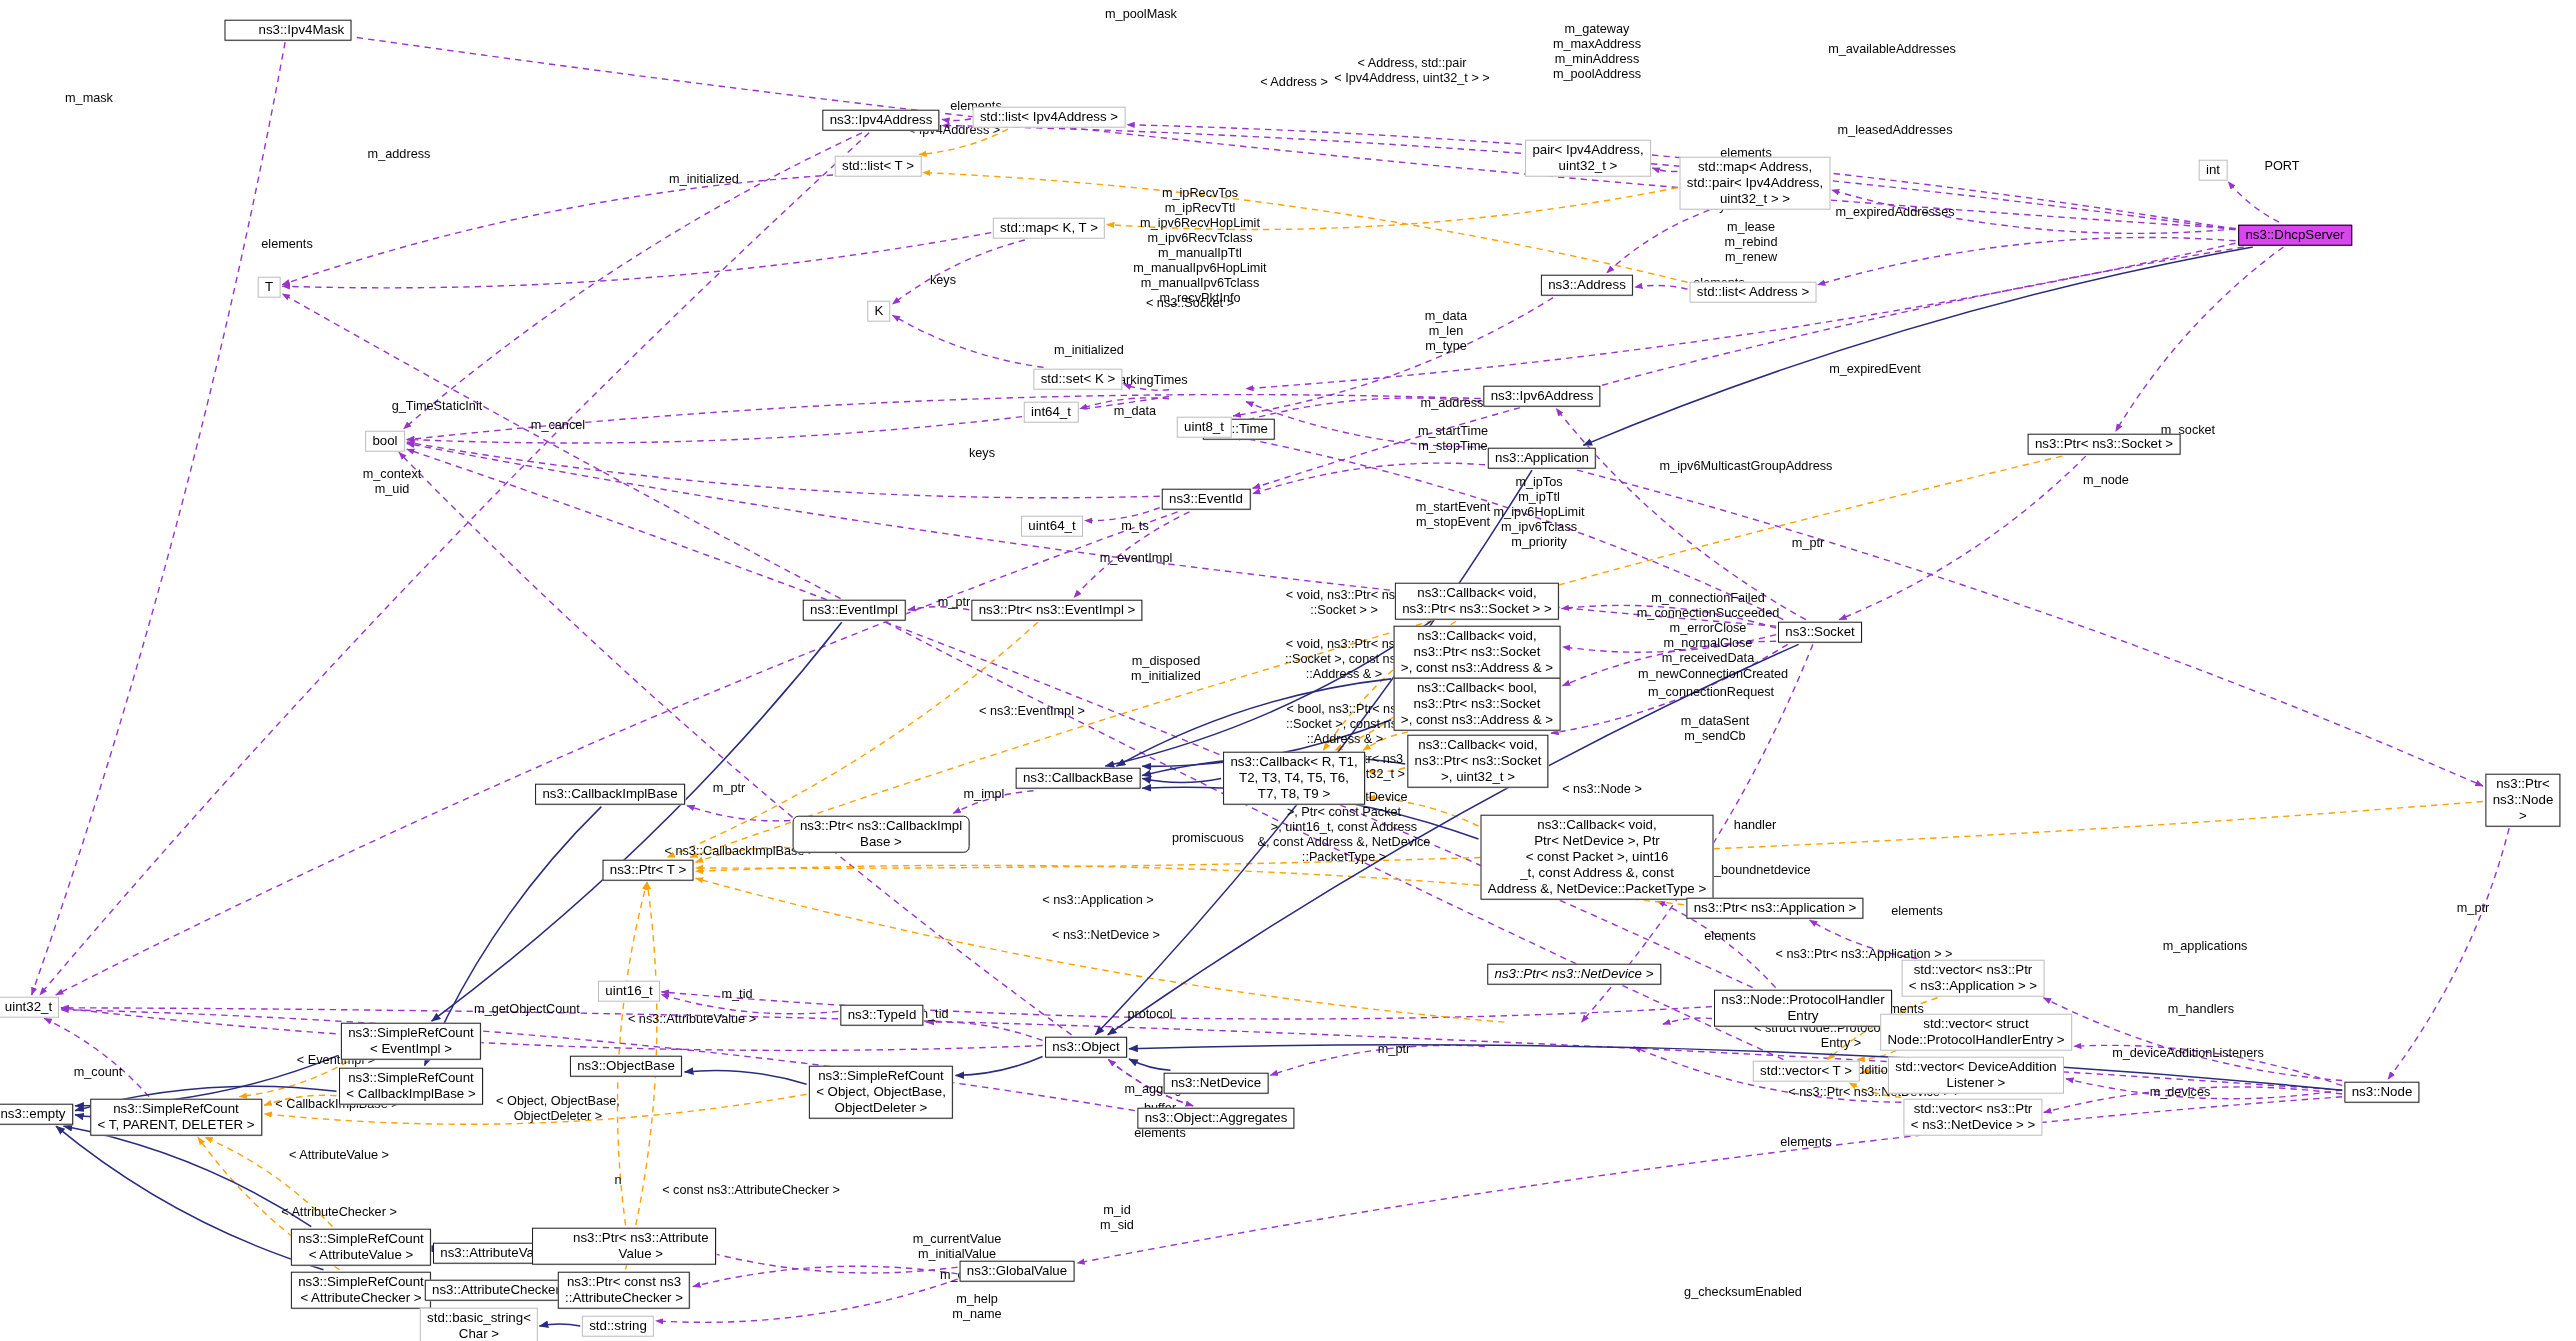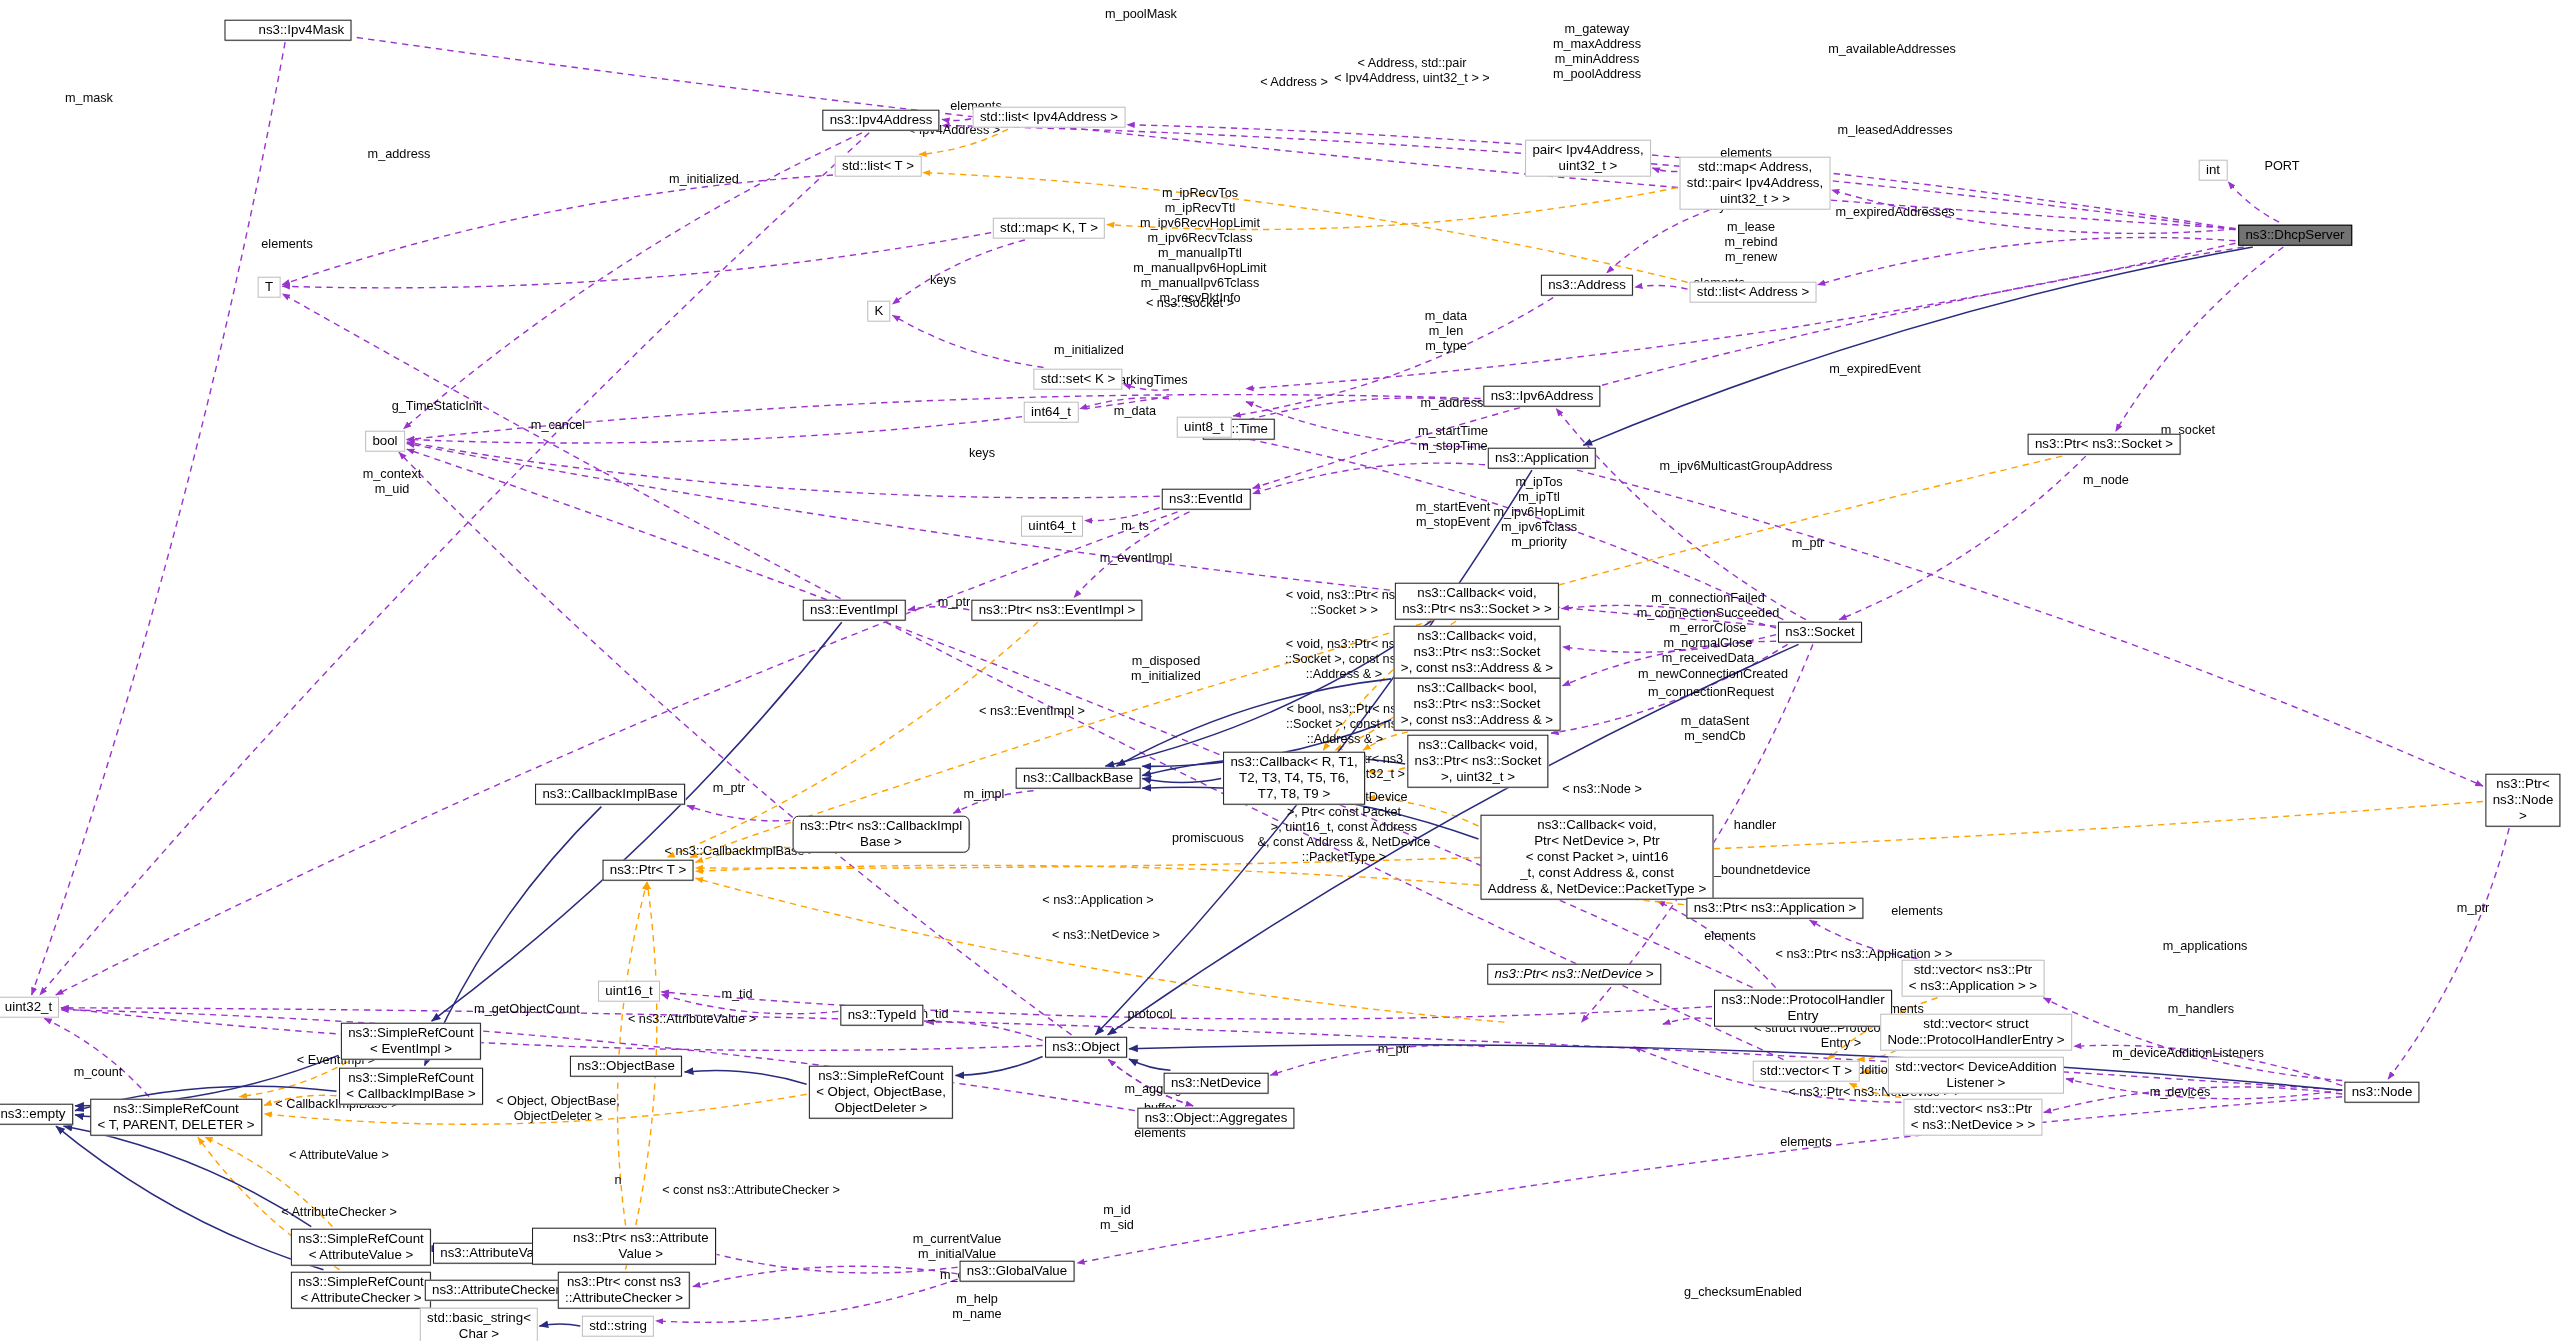--- a/index.html
+++ b/index.html
@@ -3,21 +3,21 @@
 <meta charset="utf-8">
 <style>
   html,body{margin:0;padding:0;background:#ffffff;}
   #diagram{position:relative;width:2576px;height:1342px;background:#ffffff;overflow:hidden;
            font-family:"Liberation Sans","DejaVu Sans",sans-serif;}
   #edges{position:absolute;left:0;top:0;z-index:1;}
   .gnode{position:absolute;transform:translate(-50%,-50%);z-index:3;background:#ffffff;
          border:1.3px solid #1a1a1a;padding:1.3px 6.3px;font-size:13.3px;line-height:16px;
          text-align:center;white-space:pre-line;color:#000;box-shadow:0.6px 0.6px 0 #d8d8d8;}
   .gnode.std{border:1px solid #bcbcbc;box-shadow:none;}
-  .gnode.main{background:#737373;border:1.3px solid #000;}
+  .gnode.main{background:#d946ef;border:1.3px solid #000;}
   .elabel{position:absolute;transform:translate(-50%,-50%);z-index:2;font-size:12.7px;
           line-height:15px;text-align:center;white-space:pre-line;color:#060606;}
 </style>
 </head>
 <body>
 
 <div id="diagram">
   <svg id="edges" xmlns="http://www.w3.org/2000/svg" width="2576" height="1342" viewBox="0 0 4064 2117">
     <defs>
       <marker id="arr-usage" markerWidth="14" markerHeight="12" refX="12" refY="5" orient="auto" markerUnits="userSpaceOnUse">

